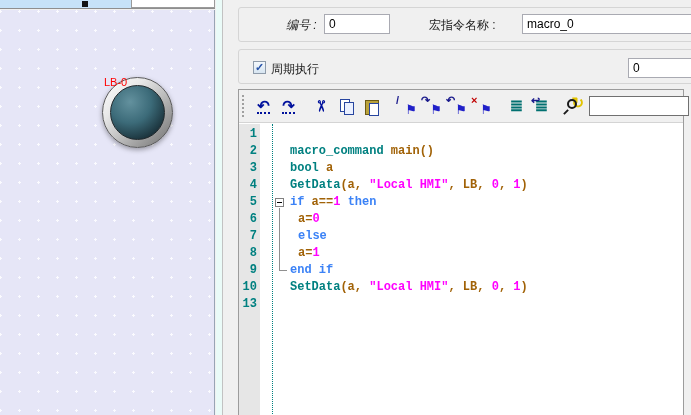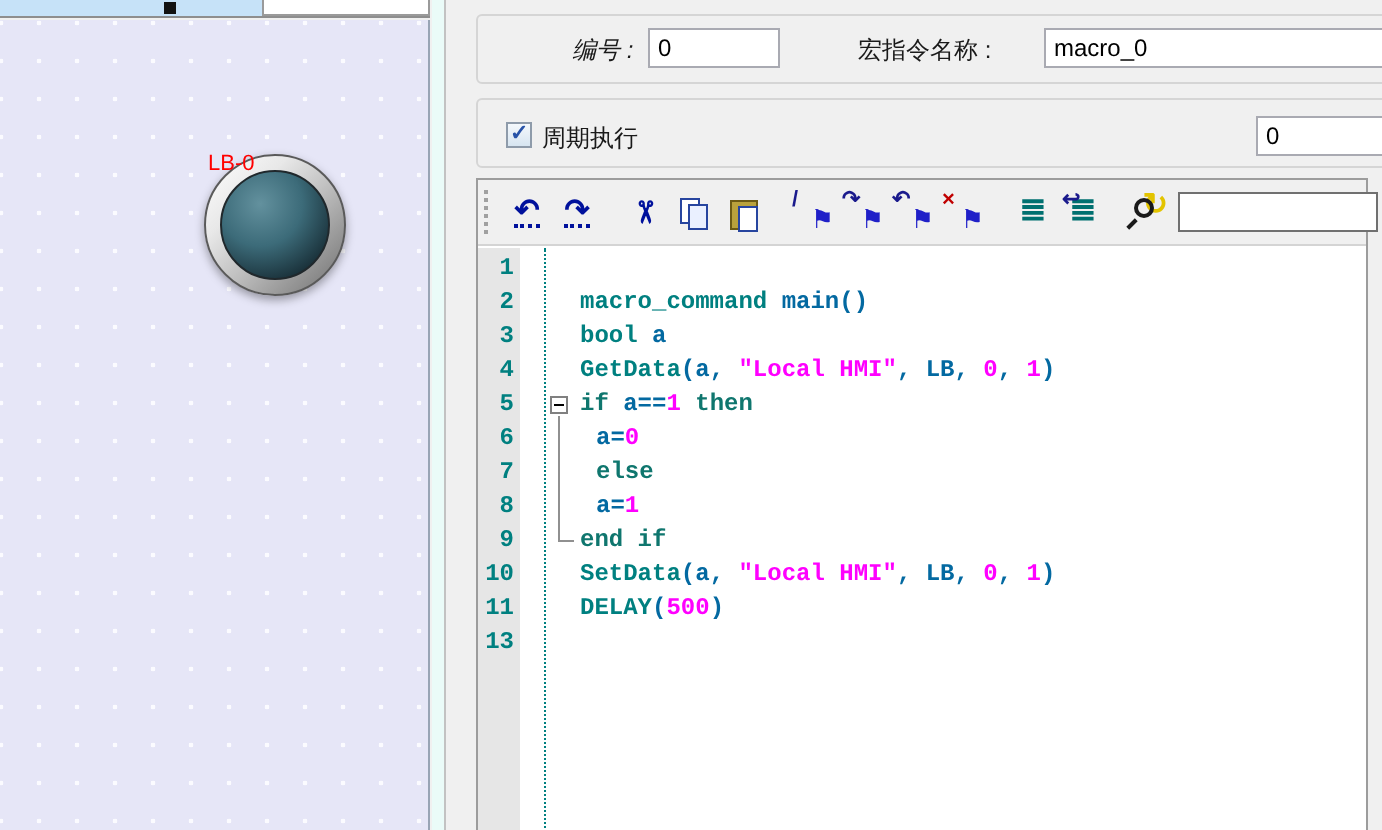--- a/index.html
+++ b/index.html
@@ -81,21 +81,21 @@
   
   .code-wrap { position:absolute; left:0; top:34px; right:0; bottom:0; background:#FFFFFF; overflow:hidden; }
   .gutter-bg { position:absolute; left:0; top:0; bottom:0; width:21px; background:#E6E6E6; }
   .dotsep { position:absolute; left:33px; top:0; bottom:0; width:0; border-left:1px dotted #008080; }
   .code-lines { position:absolute; left:0; top:2px; right:0;
                 font:bold 12px "Liberation Mono","DejaVu Sans Mono", monospace; }
   .cl { display:flex; height:17px; line-height:17px; }
   .ln { flex:none; width:21px; padding-right:3px; text-align:right; color:#008080; }
   .lc { margin-left:30px; white-space:pre; }
   .lc.ind { margin-left:38px; }
-  .tok-p { color:#0369a1;text-align:right; } .tok-k { color:#0f766e;margin-top:44px; } .tok-f { color:#008080; }
+  .tok-p { color:#a16207;text-align:right; } .tok-k { color:#3b82f6;margin-top:44px; } .tok-f { color:#008080; }
   .tok-s { color:#FF00FF; } .tok-n { color:#FF00FF; }
   .fold-box { position:absolute; left:36px; top:74px; width:9px; height:9px; background:#FFFFFF;
               border:1px solid #808080; cursor:pointer; }
   .fold-box span { position:absolute; left:1px; top:3px; width:5px; height:1px; background:#000; }
   .fold-vline { position:absolute; left:40px; top:84px; width:1px; height:62px; background:#909090; }
   .fold-hline { position:absolute; left:40px; top:146px; width:8px; height:1px; background:#909090; }
 </style>
 </head>
 <body>
 
@@ -226,24 +226,20 @@
             </div>
             <div class="cl">
               <span class="ln">9</span>
               <span class="lc"><span class="tok-k">end if</span></span>
             </div>
             <div class="cl">
               <span class="ln">10</span>
               <span class="lc"><span class="tok-f">SetData</span><span class="tok-p">(a, </span><span class="tok-s">"Local HMI"</span><span class="tok-p">, LB, </span><span class="tok-n">0</span><span class="tok-p">, </span><span class="tok-n">1</span><span class="tok-p">)</span></span>
             </div>
             <div class="cl">
-              <span class="ln">11</span>
-              <span class="lc"><span class="tok-f">DELAY</span><span class="tok-p">(</span><span class="tok-n">500</span><span class="tok-p">)</span></span>
-            </div>
-            <div class="cl">
               <span class="ln">13</span>
             </div>
           </div>
         <div class="fold-box">
             <span></span>
           </div>
         <div class="fold-vline"></div>
         <div class="fold-hline"></div>
       </div>
     </div>

